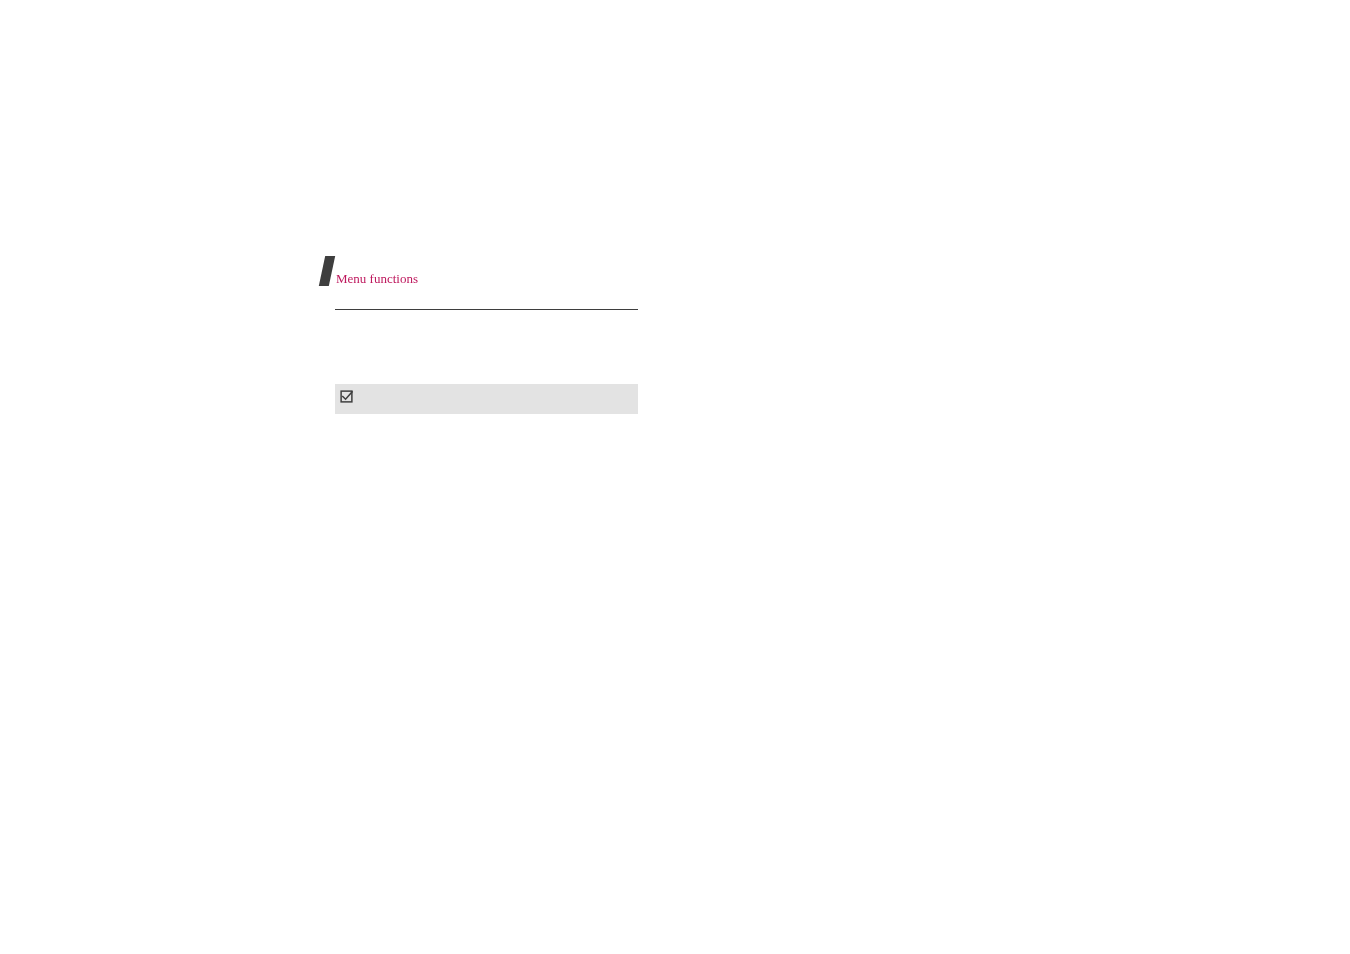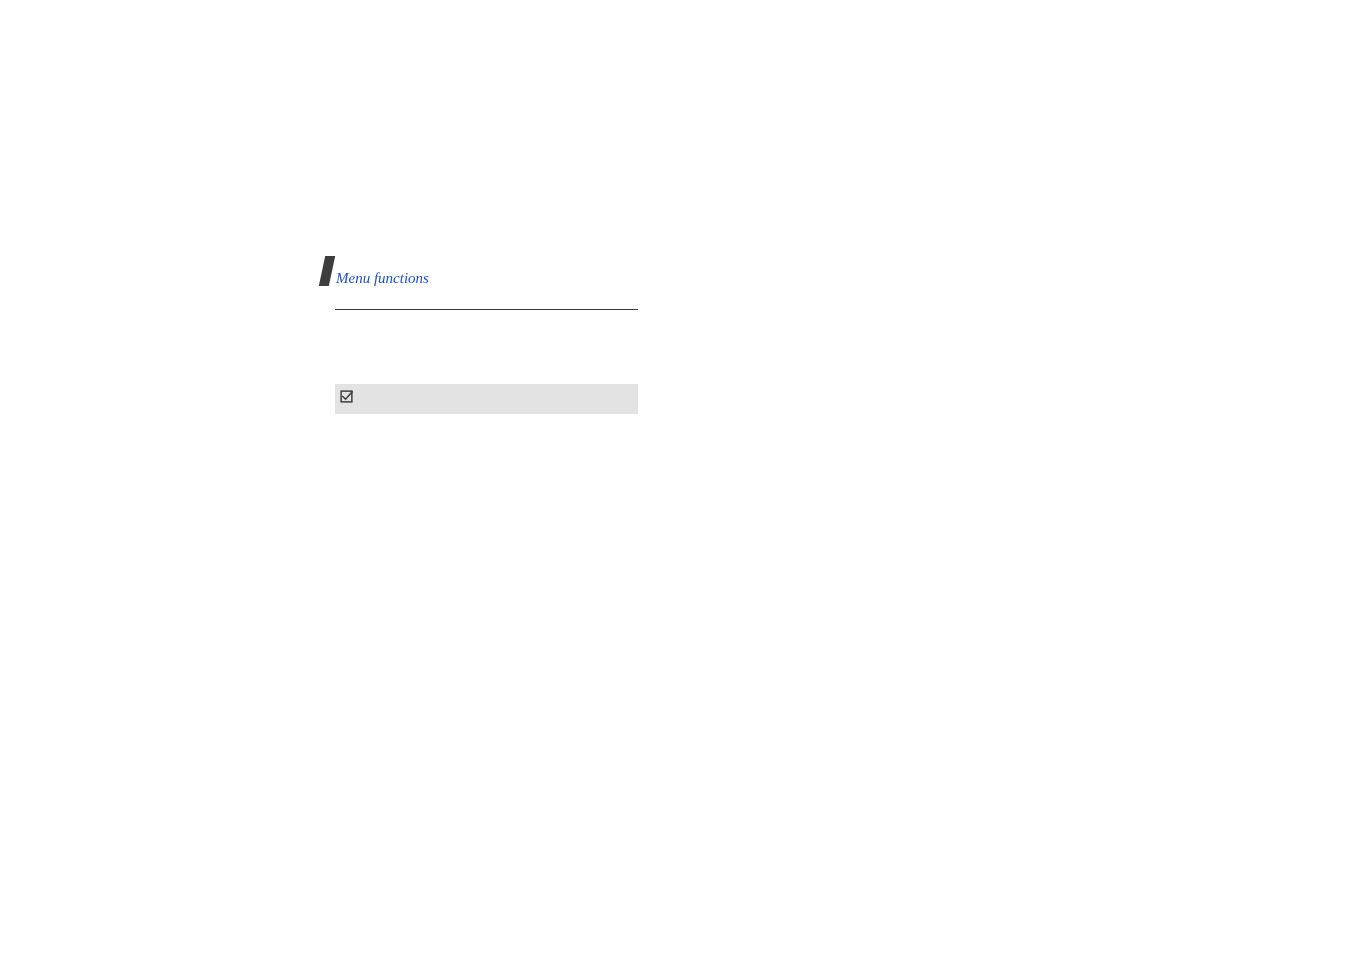--- a/index.html
+++ b/index.html
@@ -25,24 +25,23 @@
     align-items: flex-end;
   }
   .header-bar {
     width: 10px;
     height: 30px;
     background: #3e3e3e;
     transform: skewX(-12deg);
     margin-right: 4px;
   }
   .header-title {
-    font-style: italic;
-    font-size: 15px;
+    font-size: 13px;
     line-height: 15px;
-    color: #1d4ed8;
+    color: #be185d;
     padding-bottom: 0px;
   }
 
   .hr-line {
     position: absolute;
     left: 335px;
     top: 309px;
     width: 303px;
     height: 0;
     border-top: 1px solid #3e3e3e;

